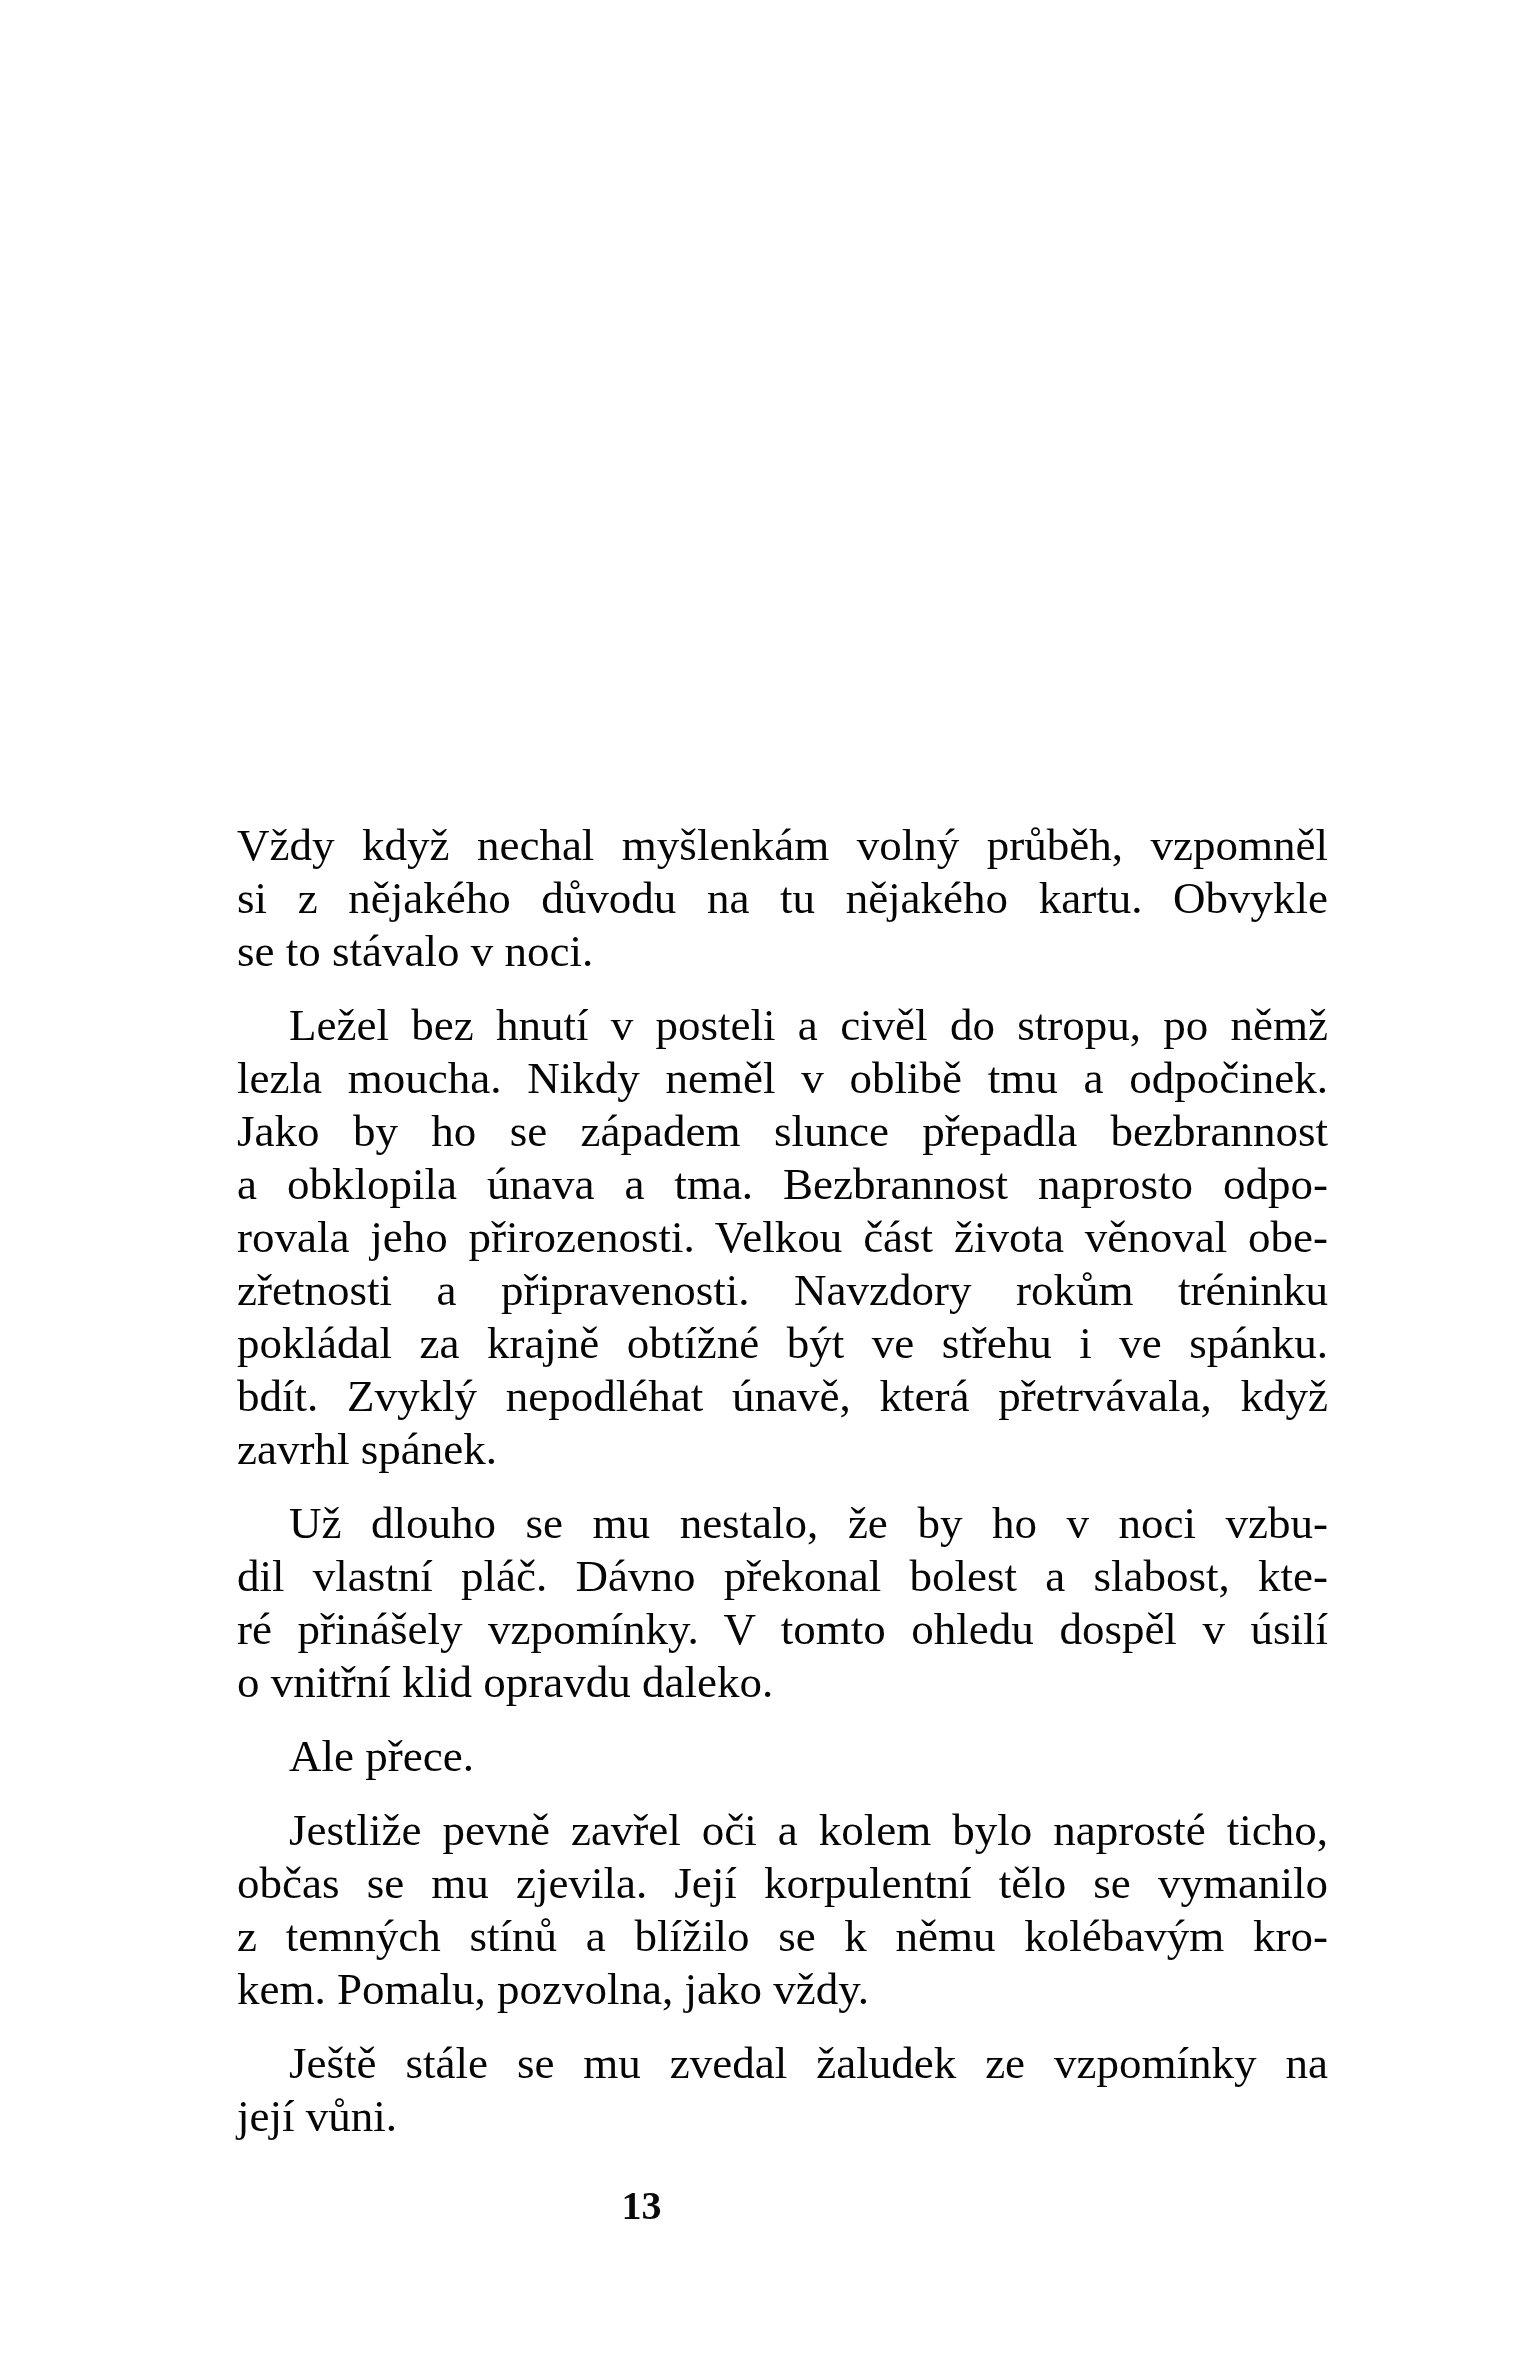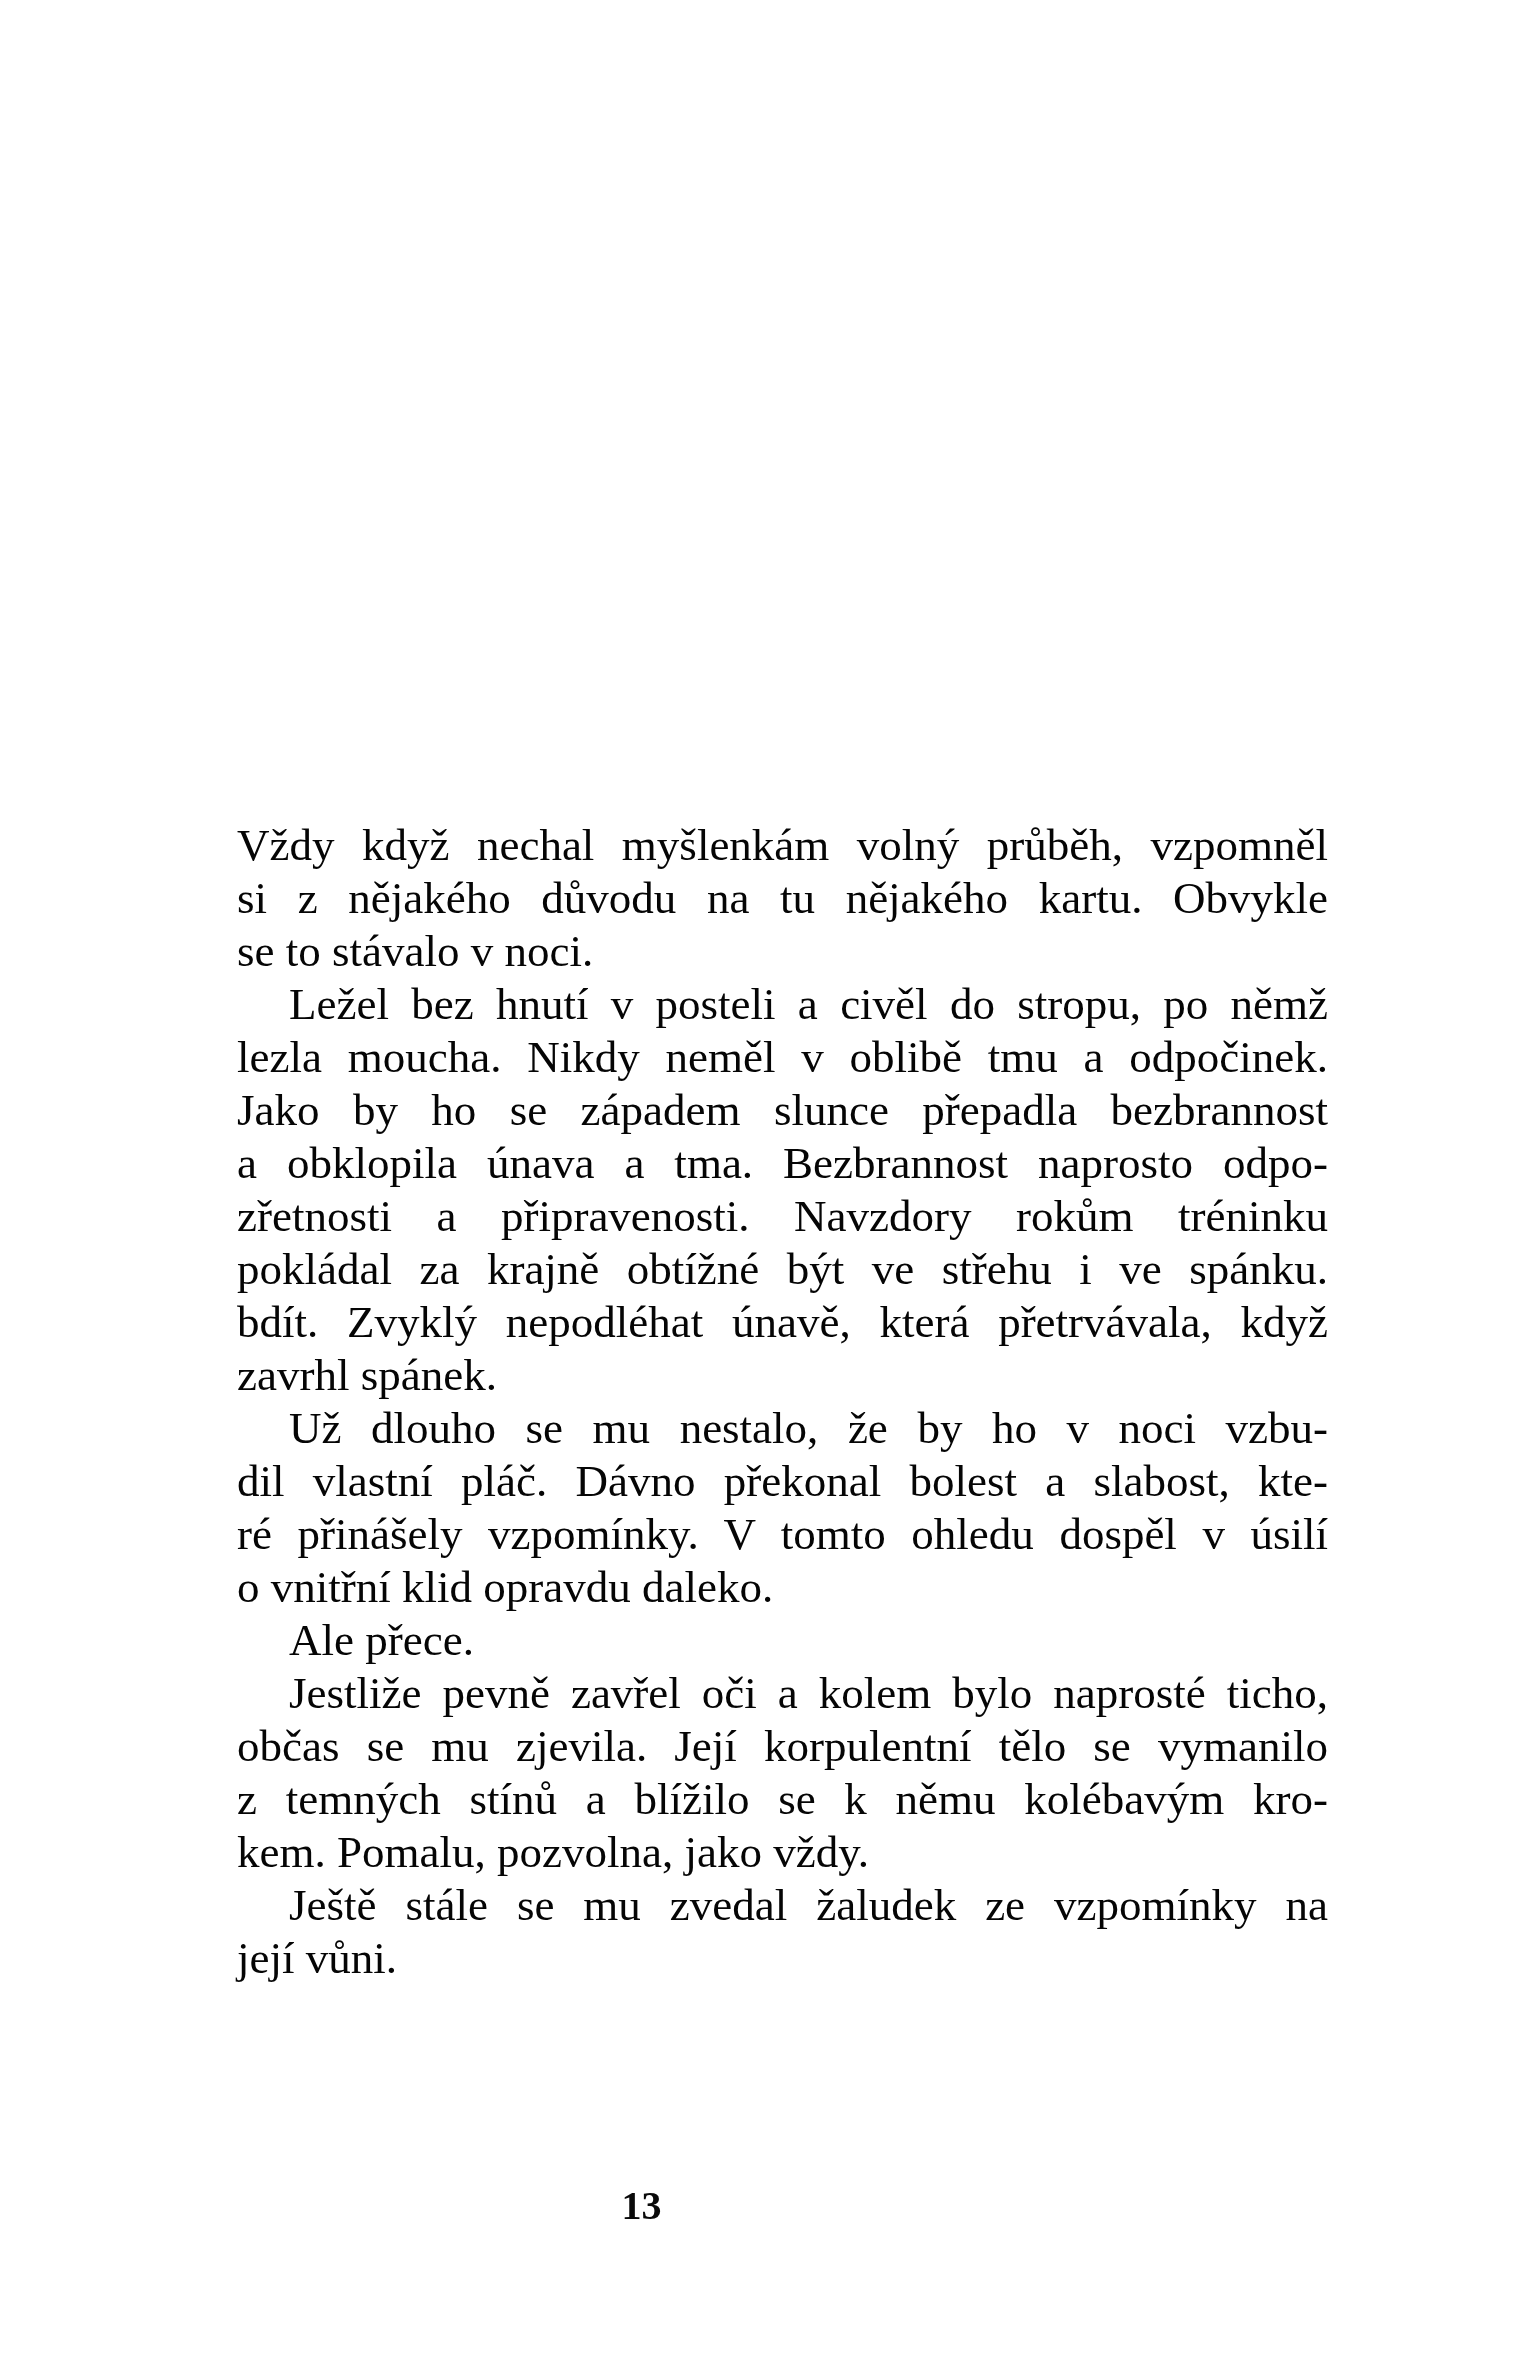--- a/index.html
+++ b/index.html
@@ -34,20 +34,21 @@
     text-align-last: justify;
     white-space: normal;
     hyphens: none;
   }
   .text-line.no-justify {
     text-align: left;
     text-align-last: left;
   }
   .text-line.indent {
     text-indent: 52px;
+    margin-top: 21px;
   }
   .page-footer {
     position: absolute;
     left: 0;
     top: 2186px;
     width: 1283px;
     text-align: center;
   }
   .page-number {
     font-size: 40px;
@@ -63,20 +64,21 @@
 
   <section class="text-block">
 
   <div class="text-line">Vždy když nechal myšlenkám volný průběh, vzpomněl</div>
       <div class="text-line">si z nějakého důvodu na tu nějakého kartu. Obvykle</div>
       <div class="text-line no-justify">se to stávalo v noci.</div>
       <div class="text-line indent">Ležel bez hnutí v posteli a civěl do stropu, po němž</div>
       <div class="text-line">lezla moucha. Nikdy neměl v oblibě tmu a odpočinek.</div>
       <div class="text-line">Jako by ho se západem slunce přepadla bezbrannost</div>
       <div class="text-line">a obklopila únava a tma. Bezbrannost naprosto odpo-</div>
+      <div class="text-line">rovala jeho přirozenosti. Velkou část života věnoval obe-</div>
       <div class="text-line">zřetnosti a připravenosti. Navzdory rokům tréninku</div>
       <div class="text-line">pokládal za krajně obtížné být ve střehu i ve spánku.</div>
       <div class="text-line">bdít. Zvyklý nepodléhat únavě, která přetrvávala, když</div>
       <div class="text-line no-justify">zavrhl spánek.</div>
       <div class="text-line indent">Už dlouho se mu nestalo, že by ho v noci vzbu-</div>
       <div class="text-line">dil vlastní pláč. Dávno překonal bolest a slabost, kte-</div>
       <div class="text-line">ré přinášely vzpomínky. V tomto ohledu dospěl v úsilí</div>
       <div class="text-line no-justify">o vnitřní klid opravdu daleko.</div>
       <div class="text-line indent no-justify">Ale přece.</div>
       <div class="text-line indent">Jestliže pevně zavřel oči a kolem bylo naprosté ticho,</div>

